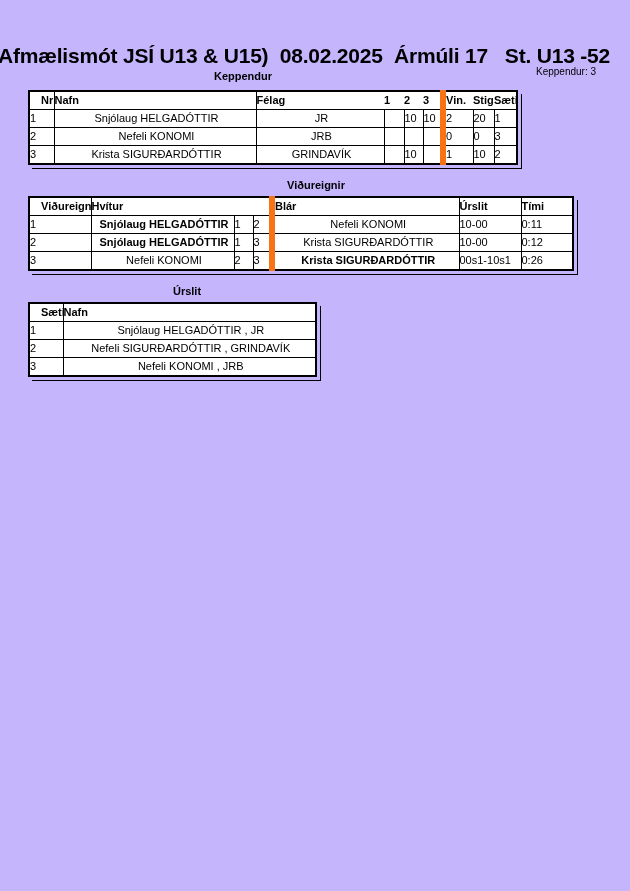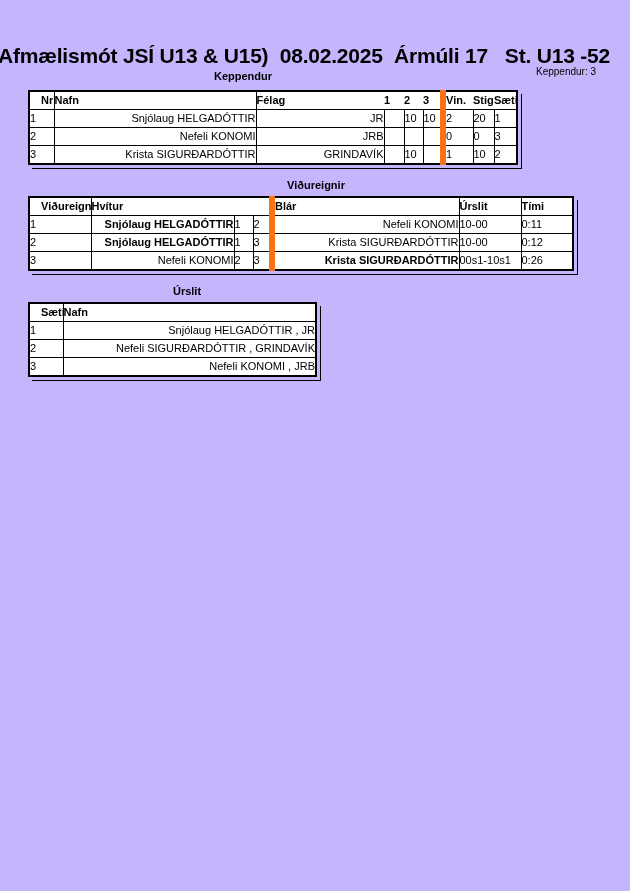--- a/index.html
+++ b/index.html
@@ -42,21 +42,21 @@
     border-collapse: collapse; table-layout: fixed;
     border: 2px solid #000; background:#fff;
   }
   th, td {
     border: 1px solid #000; padding: 0;
     font-size: 11px; height: 17px; line-height: 17px;
     overflow: hidden; white-space: nowrap;
   }
   th { font-weight: bold; }
   .c  { text-align: left; }
-  .l  { text-align: right; padding-left: 3px; }
+  .l  { text-align: center; padding-left: 3px; }
   .hl { text-align: left; padding-left: 11px; }
   .thickl { border-left: 6px solid #f97316; }
   .nbl { border-left: none; }
   .nbr { border-right: none; }
   .win { font-weight: bold; }
   .hvitur-h { padding-right: 58px; } 
 </style>
 </head>
 <body>
 

